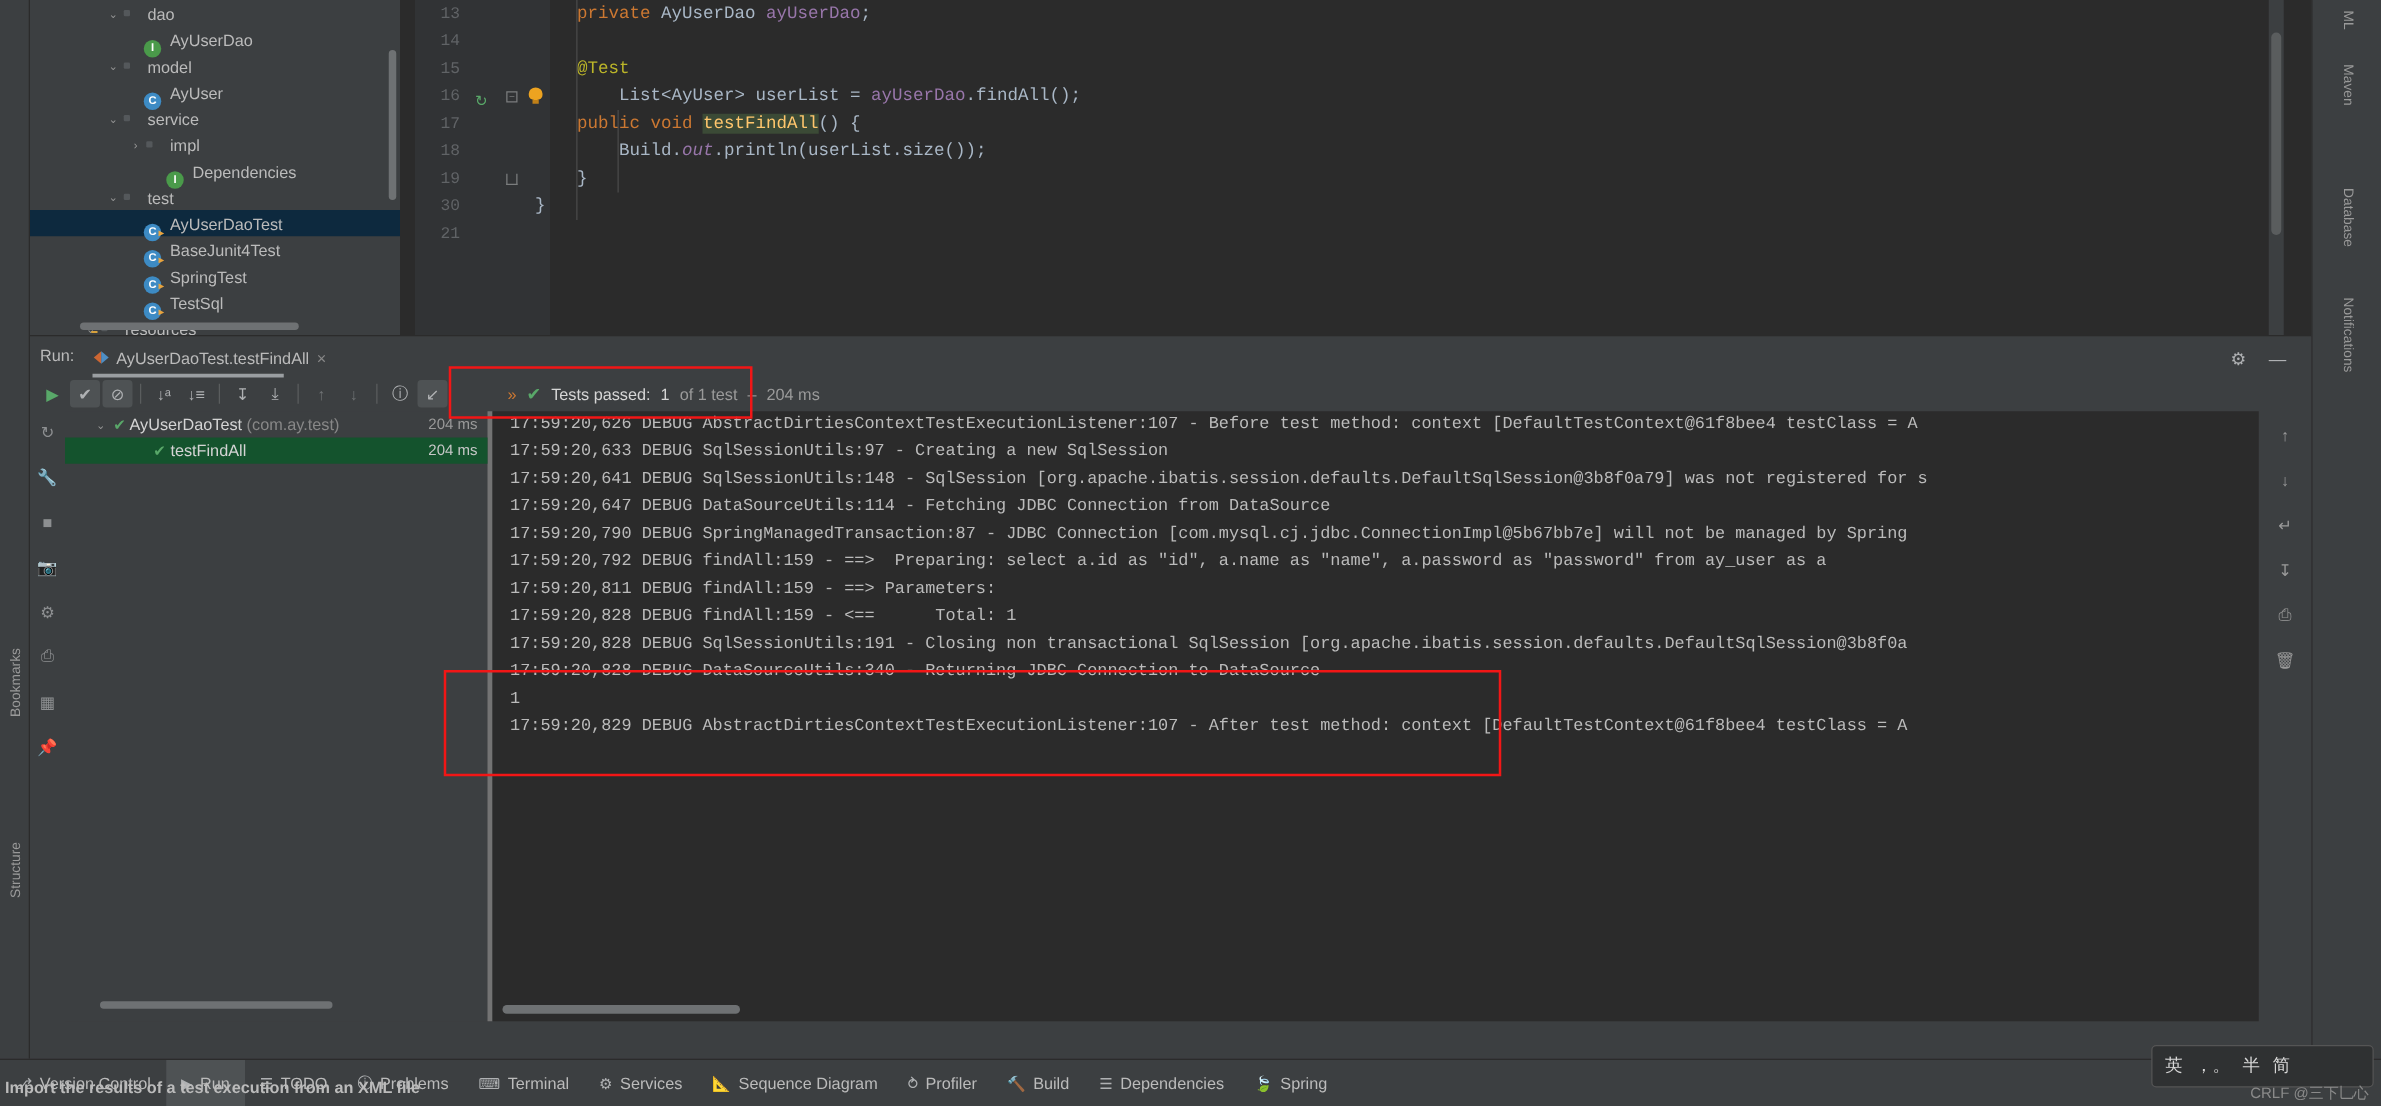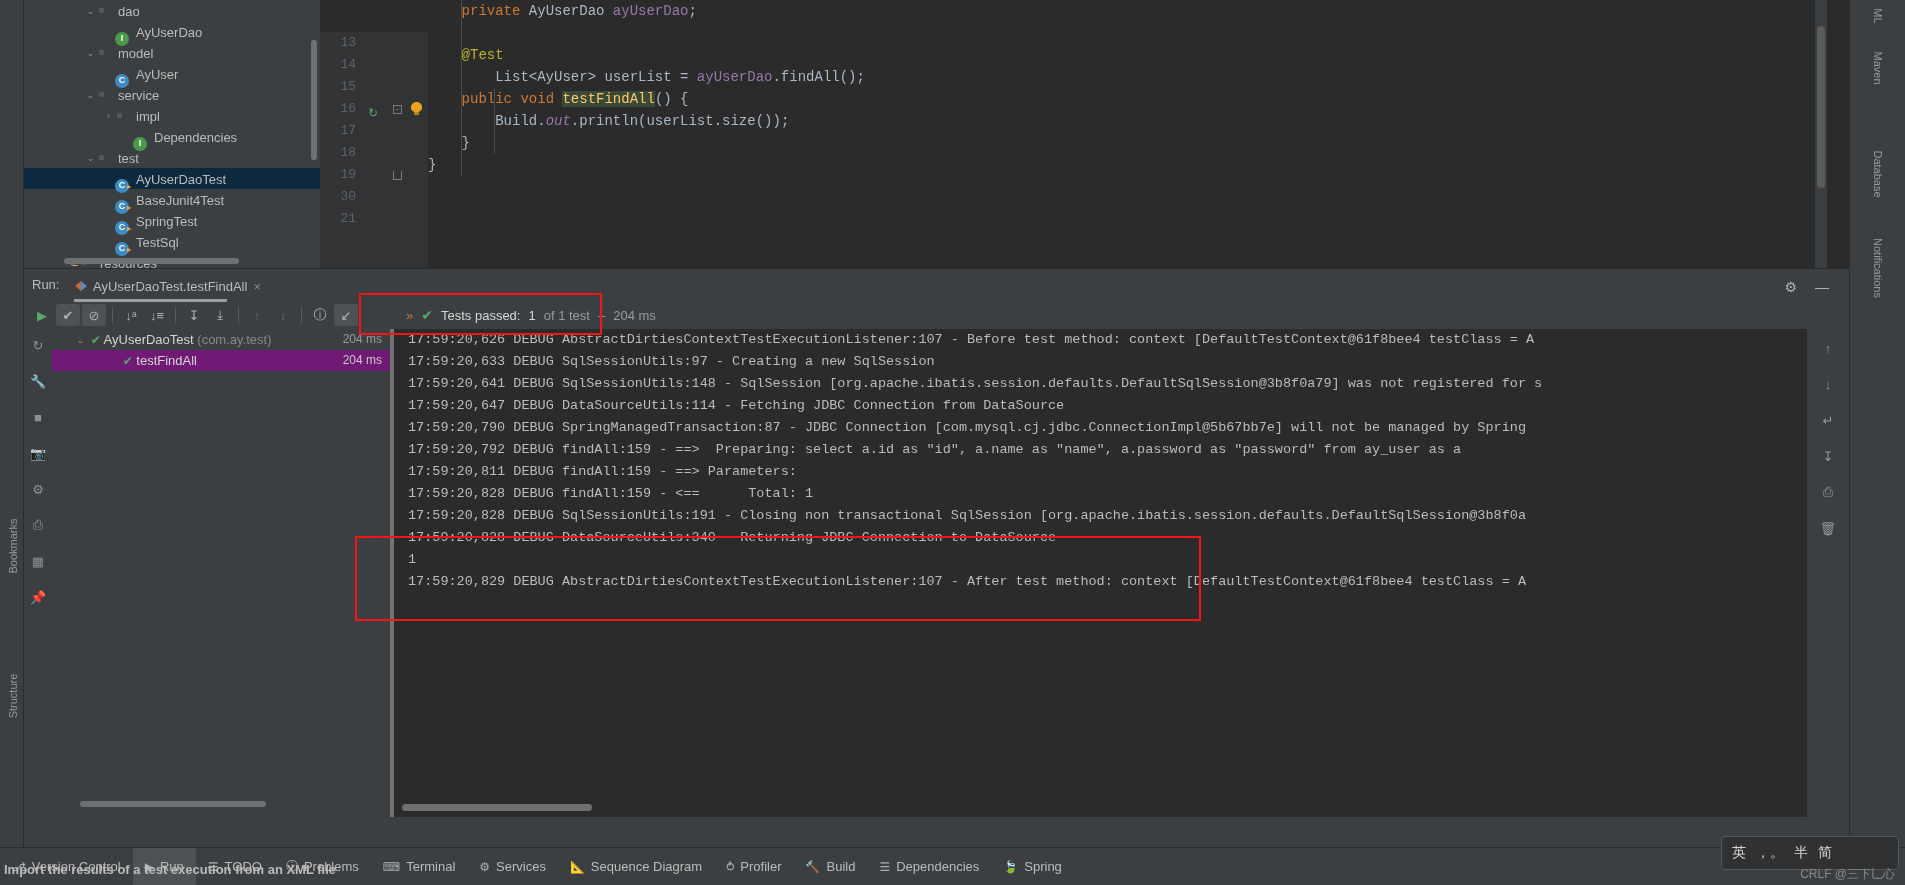--- a/index.html
+++ b/index.html
@@ -72,23 +72,22 @@
     position:absolute; right:3px; top:40px; width:6px; height:120px;
     background:#6e7173; border-radius:3px;
   }
 
   
   .editor {
     position: absolute; left: 320px; top: 0; width: 1529px; height: 268px;
     background: #2b2b2b; overflow: hidden;
   }
   .gutter {
-    position:absolute; left:0; top:0; width: 108px; height:100%;
+    position:absolute; left:12px; top:0; width: 108px; height:100%;
     background:#313335;
-    margin-top:32px;
   }
   .gutter-row { position:relative; height:22px; line-height:22px; }
   .lineno {
     position:absolute; right: 72px; font-size: 13px; color:#606366;
     font-family:"Liberation Mono", monospace;
   }
   .g-run { position:absolute; left:48px; top:4px; font-size:12px; color:#59a869; }
   .g-fold {
     position:absolute; left:73px; top:7px; width:9px; height:9px;
     border:1px solid #7b7d7e; color:#7b7d7e; font-size:8px; line-height:7px; text-align:center;
@@ -198,21 +197,21 @@
   .side-tb .tb { width:22px; height:20px; color:#8d8f91; }
 
   
   .test-tree {
     position:absolute; left:28px; top:60px; width:342px; bottom:30px;
     background:#3c3f41; border-right:4px solid #737373;
   }
   .test-row {
     position:relative; height:21px; line-height:21px; font-size:13px; white-space:nowrap;
   }
-  .test-row.sel { background:#701a75; }
+  .test-row.sel { background:#14532d; }
   .test-ms {
     position:absolute; right:8px; top:0; font-size:12px; color:#9a9a9a;
   }
   .test-row.sel .test-ms { color:#c8c8c8; }
   .chk { color:#59a869; font-size:12px; }
   .pkg { color:#888888; }
   .tt-label { color:#d4d4d4; }
 
   .test-hscroll {
     position:absolute; left:28px; bottom:10px; width:186px; height:6px;

